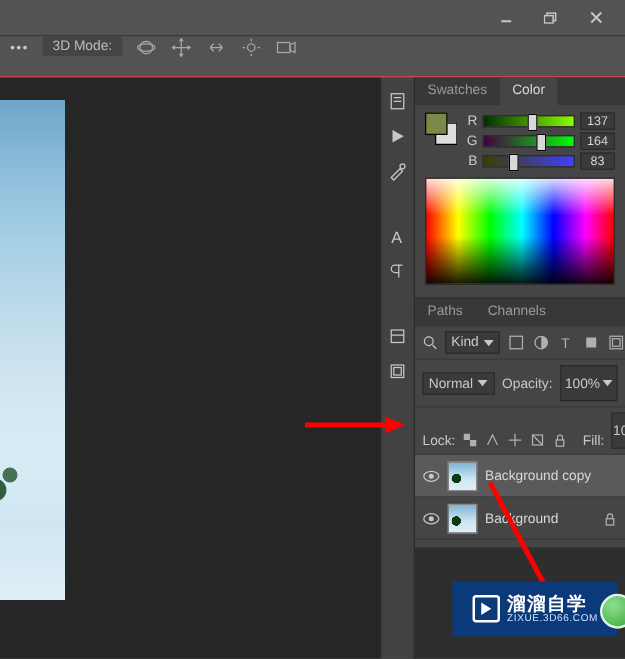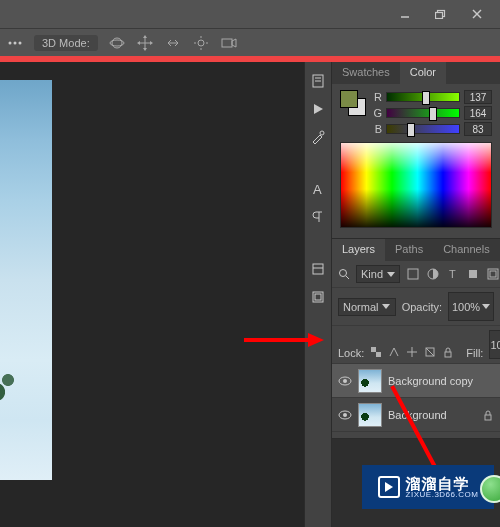--- a/index.html
+++ b/index.html
@@ -1,19 +1,19 @@
 <!DOCTYPE html>
 <html><head>
 <meta charset="utf-8">
 <style>
   * { box-sizing: border-box; margin: 0; padding: 0; font-family: "Segoe UI", Tahoma, sans-serif; }
   body { width: 500px; height: 527px; background: #535353; overflow: hidden; position: relative; color: #c8c8c8; font-size: 11px; }
   .titlebar { height: 28px; background: #535353; display: flex; justify-content: flex-end; align-items: center; padding-right: 6px; gap: 2px; }
   .winbtn { width: 34px; height: 20px; display:flex; align-items:center; justify-content:center; color:#c8c8c8; }
-  .optionsbar { height: 34px; background: #535353; display:flex; align-items:center; padding-left:6px; gap:10px; border-top:1px solid #3a3a3a; border-bottom:6px solid #ef4444;}
+  .optionsbar { height: 34px; background: #535353; display:flex; align-items:flex-start; padding-left:6px; gap:10px; border-top:1px solid #3a3a3a; border-bottom:1px solid #ef4444;}
   .three-dots { width:18px; height:18px; display:flex; align-items:center; justify-content:center; }
   .modebtn { background:#454545; border-radius:3px; padding:2px 8px; color:#bcbcbc; display:flex; align-items:center; gap:4px;}
   .opticon { width:18px; height:18px; display:flex; align-items:center; justify-content:center; color:#a8a8a8;}
   .main { display:flex; height: calc(527px - 28px - 34px); }
   .canvas-area { flex:1; background:#262626; position:relative; overflow:hidden; }
   .canvas-img { position:absolute; left:-6px; top:18px; width:58px; height:400px; background: linear-gradient(180deg,#6fa6c9 0%, #8fbedb 15%, #a9d0e6 30%, #c9e1ee 50%, #d9ecf5 70%, #cfe6f2 85%, #e0eff7 100%); }
   .canvas-img::after{ content:""; position:absolute; bottom:40px; left:-10px; width:60px; height:120px;
     background: radial-gradient(circle at 20% 60%, rgba(10,60,20,.8) 0 10%, transparent 11%),
                 radial-gradient(circle at 40% 50%, rgba(10,60,20,.7) 0 8%, transparent 9%),
                 radial-gradient(circle at 10% 40%, rgba(10,60,20,.6) 0 8%, transparent 9%);
@@ -236,21 +236,20 @@
               <div class="sval">83</div>
             </div>
           </div>
         </div>
         <div class="spectrum"></div>
       </div>
     </div>
 
     <div class="panelgroup layers-panel">
       <div class="tabs">
-        <div class="tab active">Layers</div>
         <div class="tab">Paths</div>
         <div class="tab">Channels</div>
       </div>
 
       <div class="lrow">
         <span>
             <svg width="12" height="12">
               <circle cx="5" cy="5" r="3.5" fill="none" stroke="#c8c8c8"></circle>
               <line x1="8" y1="8" x2="11" y2="11" stroke="#c8c8c8"></line>
             </svg>

